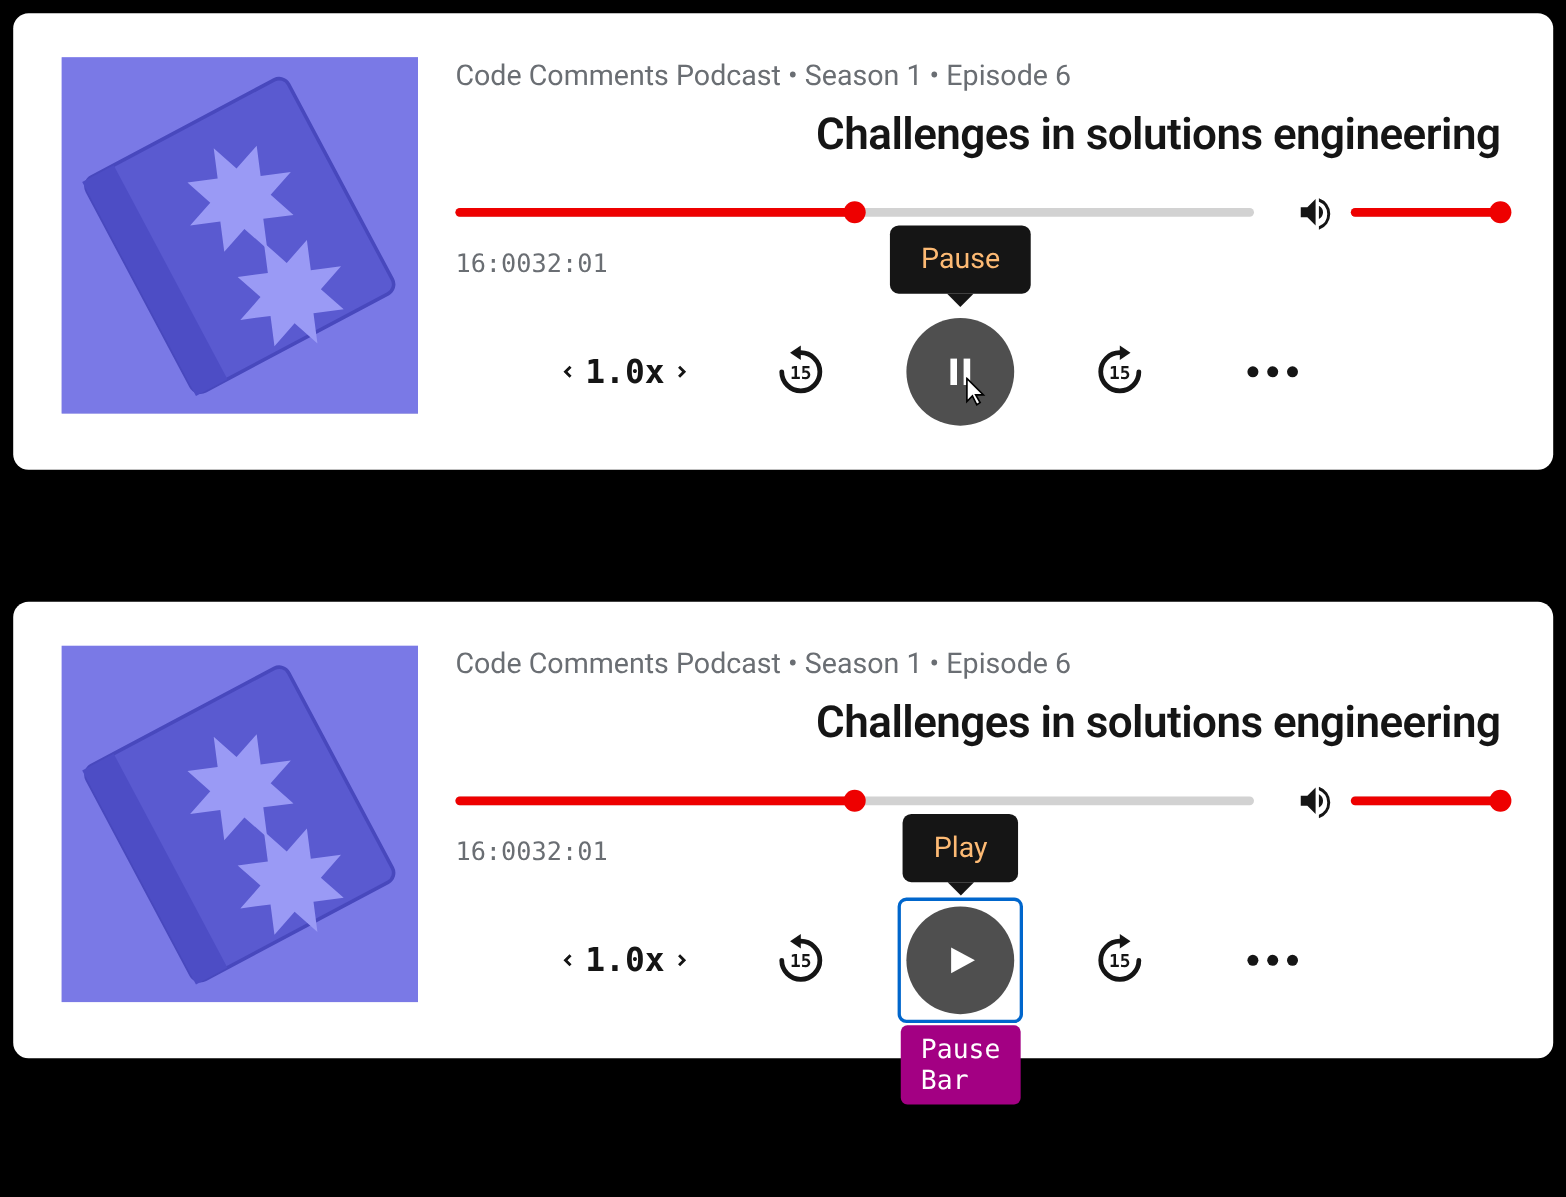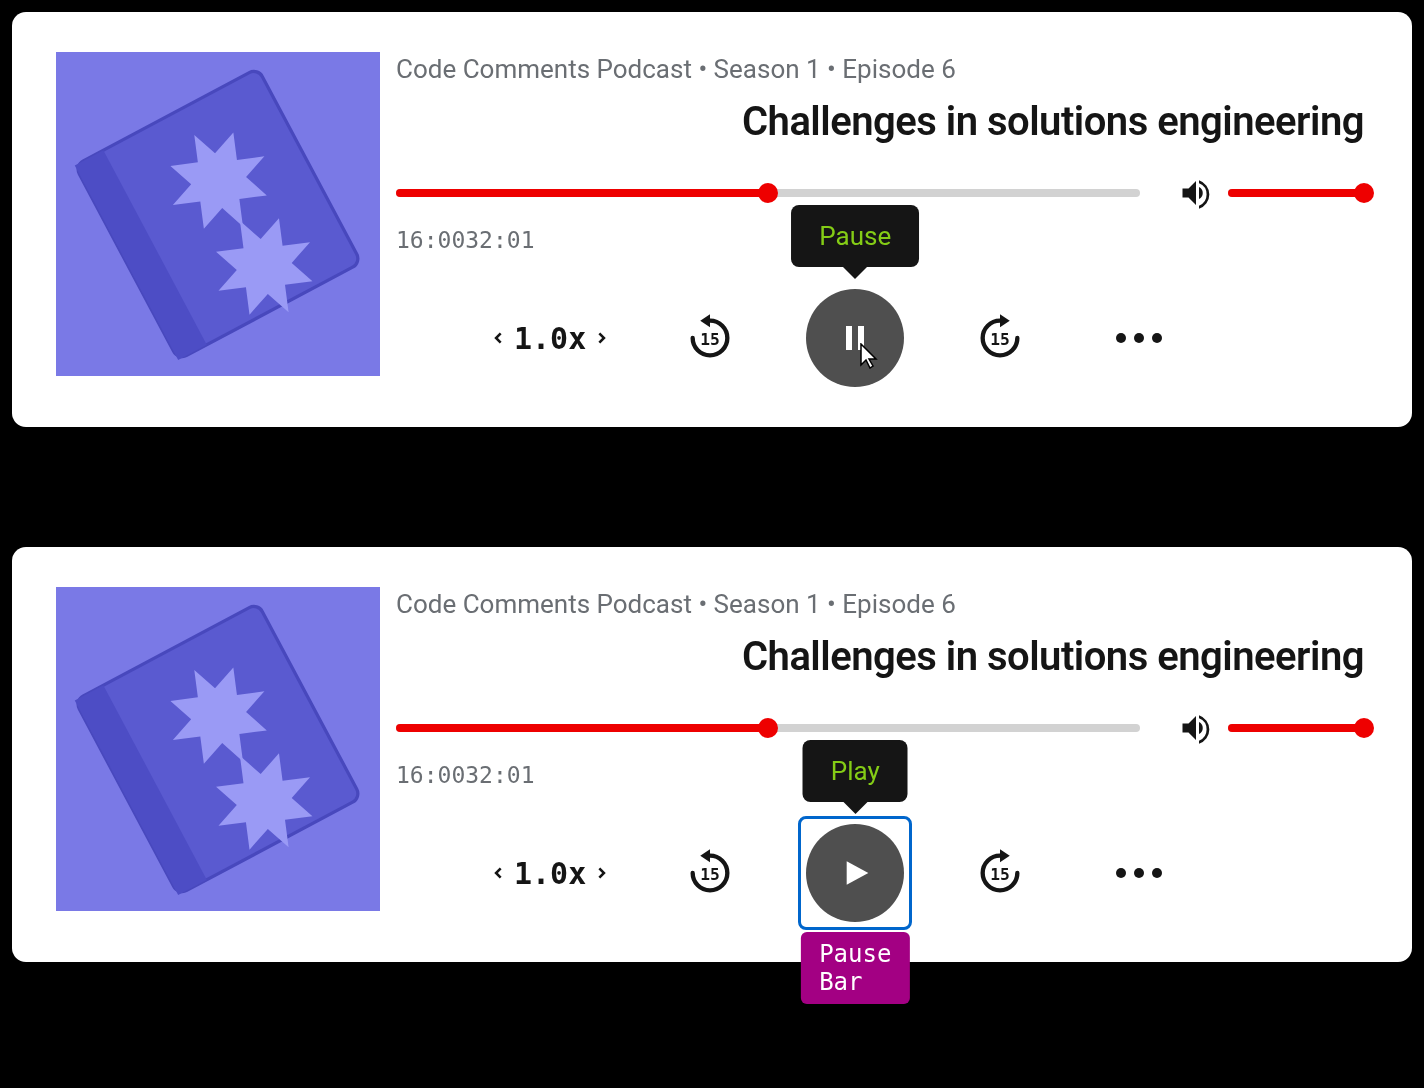--- a/index.html
+++ b/index.html
@@ -13,21 +13,21 @@
   .wrap {
     padding: 0;
   }
   .card {
     background: #fff;
     border-radius: 14px;
     box-shadow: 0 2px 6px rgba(0,0,0,0.25);
     margin: 12px;
     padding: 40px 48px 40px 44px;
     display: flex;
-    gap: 16px;
+    gap: 34px;
     position: relative;
   }
   .artwork {
     width: 324px;
     height: 324px;
     flex: 0 0 324px;
     background: linear-gradient(135deg, #8a8af0 0%, #6b6bd6 100%);
     position: relative;
     overflow: hidden;
   }
@@ -150,21 +150,21 @@
     inset:-8px;
     border: 3px solid #0066cc;
     border-radius: 8px;
   }
   .tooltip {
     position: absolute;
     bottom: calc(100% + 22px);
     left: 50%;
     transform: translateX(-50%);
     background: #151515;
-    color: #84cc16;
+    color: #fdba74;
     font-size: 26px;
     padding: 16px 28px;
     border-radius: 8px;
     white-space: nowrap;
   }
   .tooltip::after {
     content:"";
     position:absolute;
     top:100%;
     left:50%;

